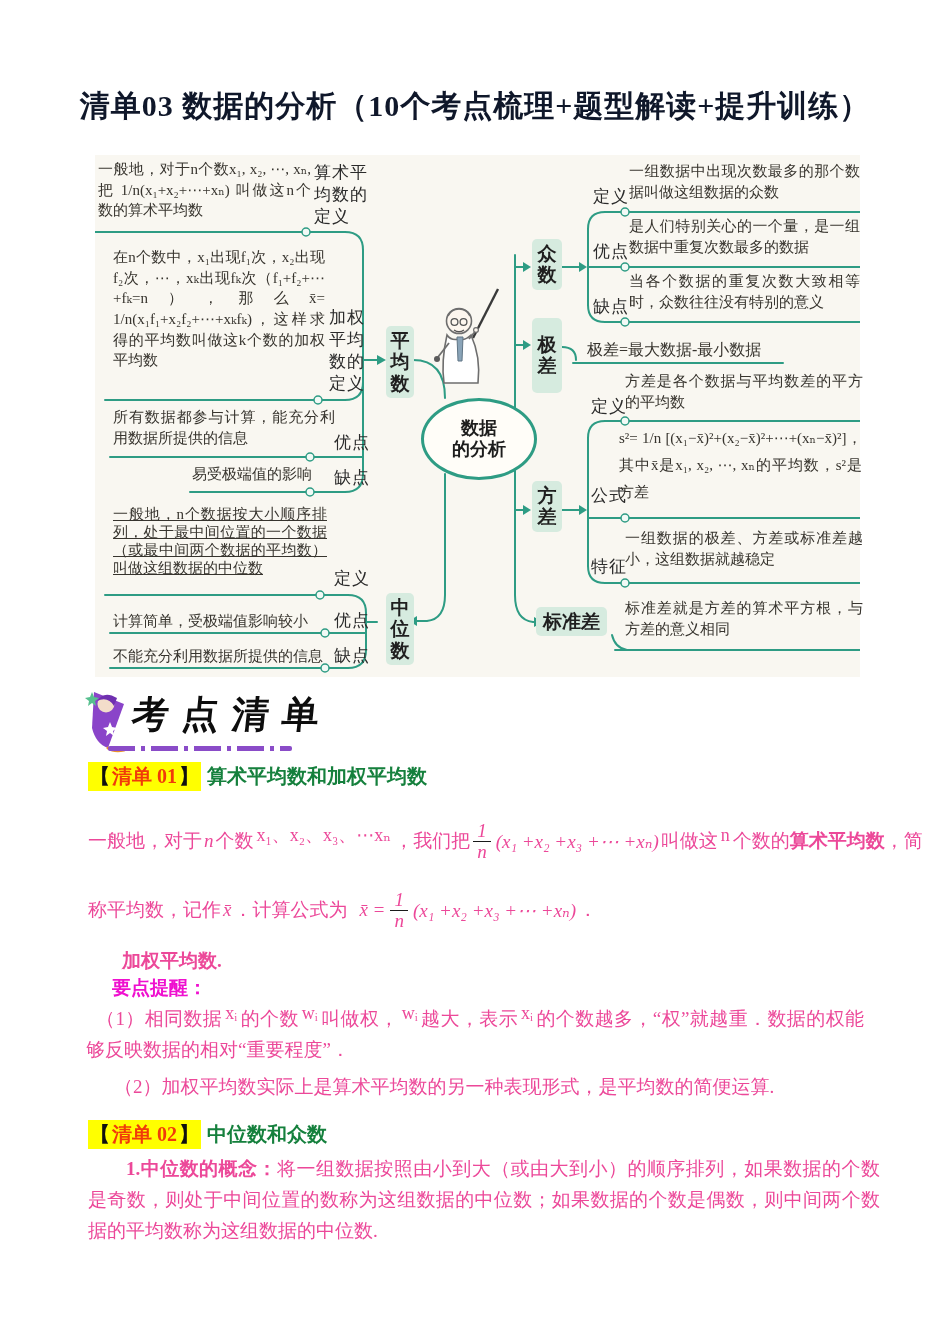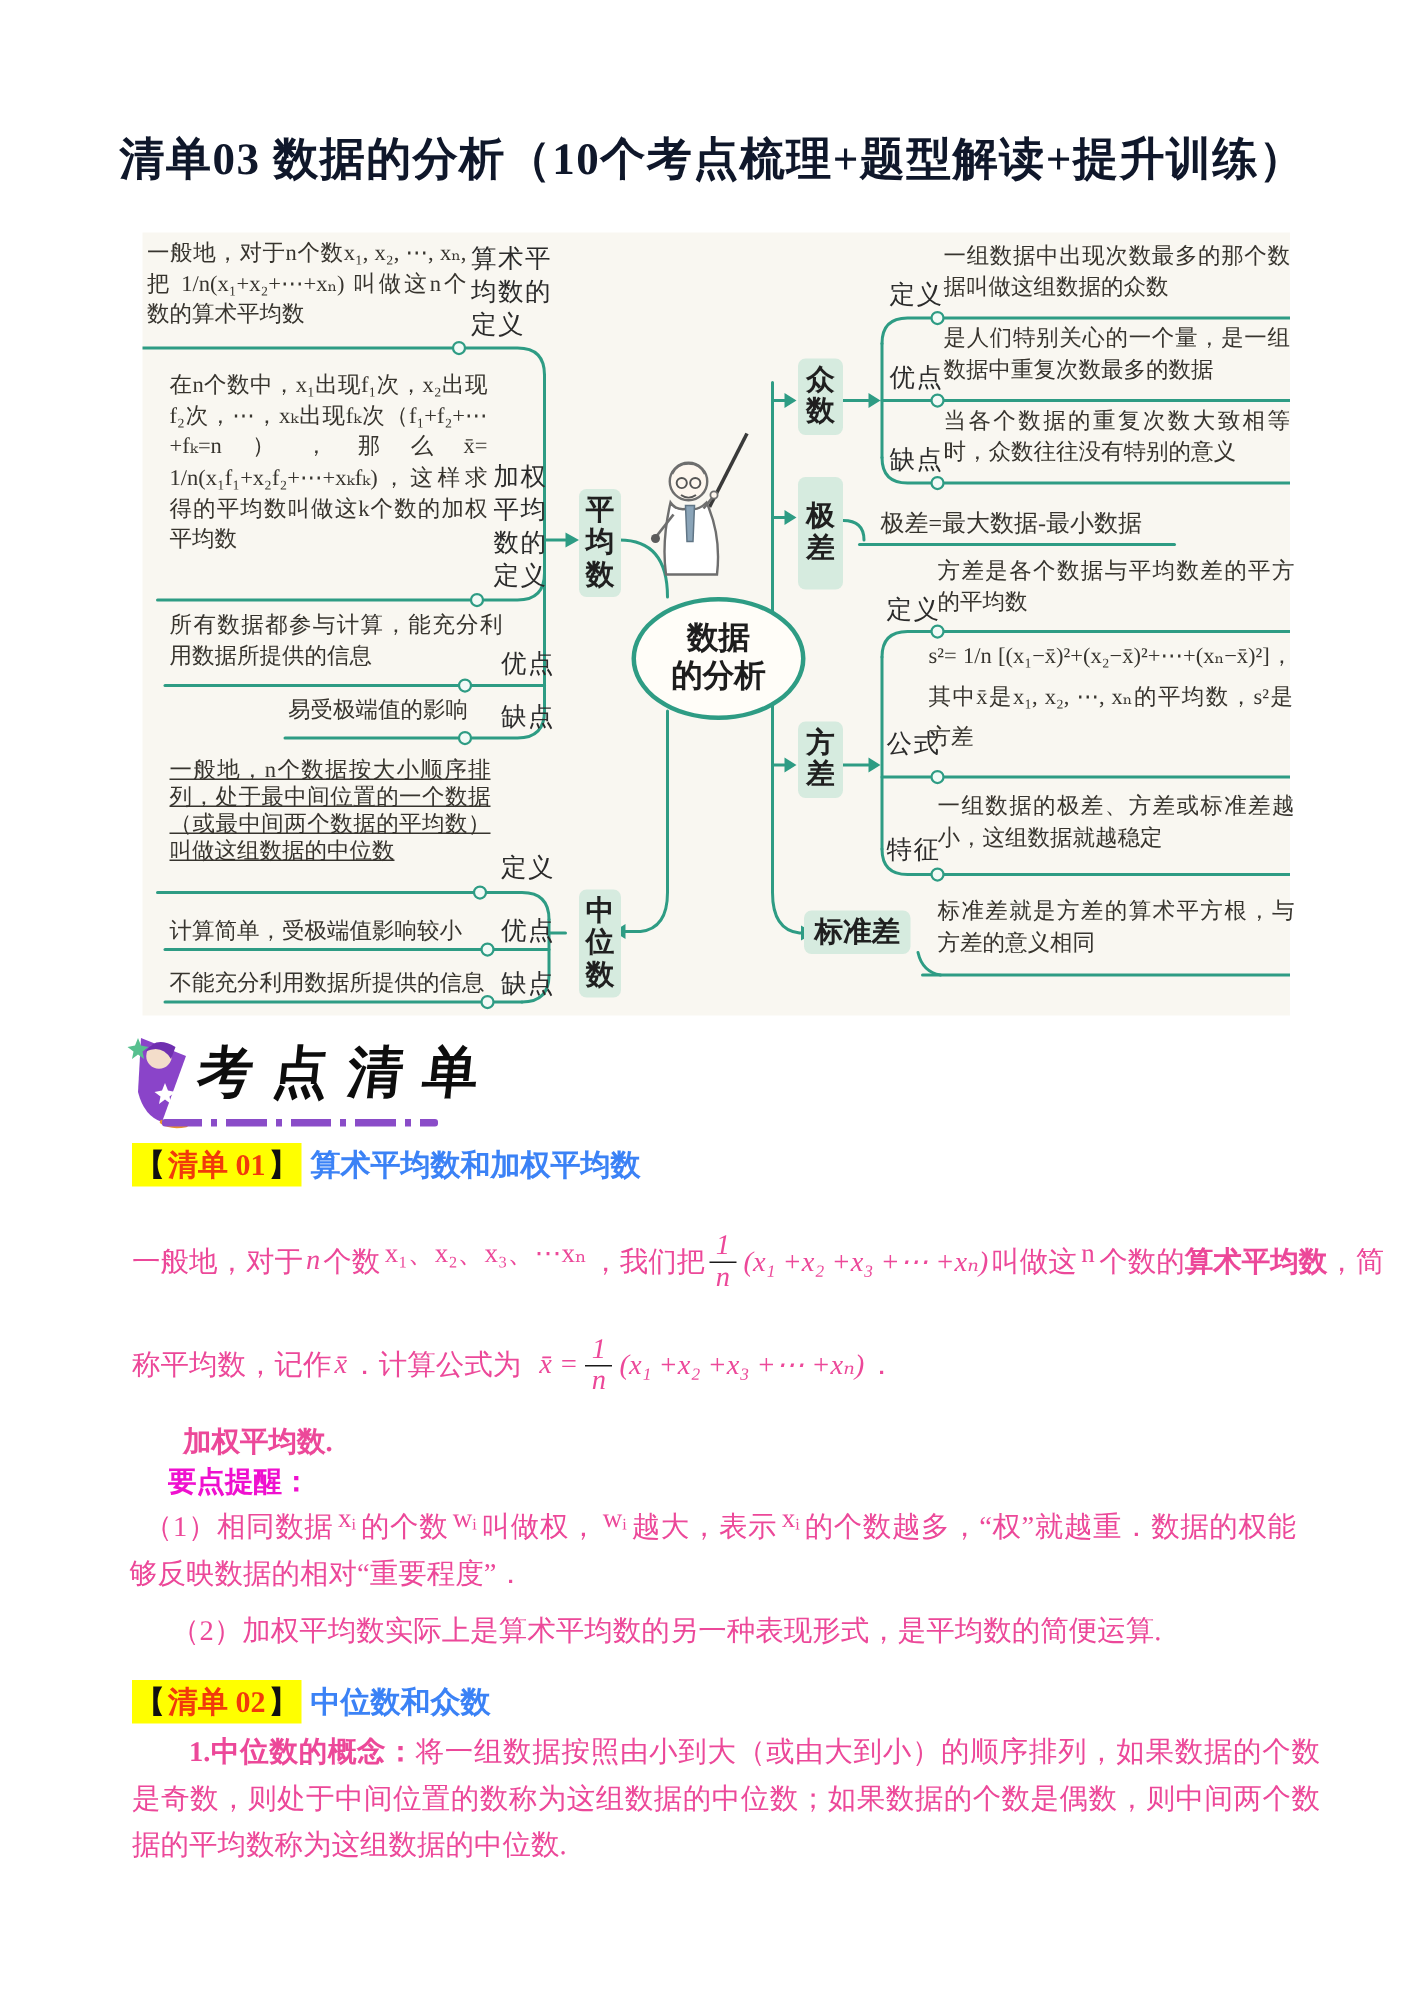--- a/index.html
+++ b/index.html
@@ -18,21 +18,21 @@
   .node{position:absolute;background:#d6ebdf;border-radius:5px;font-weight:700;font-size:19px;
         color:#1f1f1f;text-align:center;line-height:1.12;font-family:"Liberation Sans","DejaVu Sans",sans-serif;}
   .n-mean{left:291px;top:171px;width:26px;padding:4px 1px;}
   .n-median{left:291px;top:438px;width:26px;padding:4px 1px;}
   .n-mode{left:437px;top:84px;width:28px;padding:4px 1px;}
   .n-range{left:437px;top:163px;width:28px;padding:16px 1px;}
   .n-var{left:437px;top:326px;width:28px;padding:4px 1px;}
   .n-std{left:441px;top:452px;padding:4px 7px;}
   .center-ellipse{position:absolute;left:326px;top:243px;width:110px;height:76px;
         border:3px solid #2e9c84;border-radius:50%;background:#fffdf8;display:flex;align-items:center;
-        justify-content:center;font-weight:700;font-size:21px;line-height:1.18;white-space:pre-line;
+        justify-content:center;font-weight:700;font-size:18px;line-height:1.18;white-space:pre-line;
         text-align:center;font-family:"Liberation Sans","DejaVu Sans",sans-serif;color:#1d1d1d;}
   .lb0t{left:3px;top:4px;width:213px;}   .lb0l{left:219px;top:7px;width:56px;}
   .lb1t{left:18px;top:92px;width:212px;} .lb1l{left:234px;top:152px;width:38px;}
   .lb2t{left:18px;top:252px;width:222px;}.lb2l{left:239px;top:277px;}
   .lb3t{left:97px;top:309px;}            .lb3l{left:239px;top:312px;}
   .lb4t{left:18px;top:350px;width:214px;line-height:1.2;text-decoration:underline;} .lb4l{left:239px;top:413px;}
   .lb5t{left:18px;top:456px;}            .lb5l{left:239px;top:455px;}
   .lb6t{left:18px;top:491px;}            .lb6l{left:239px;top:490px;}
   .rb0l{left:498px;top:31px;}  .rb0t{left:534px;top:6px;width:231px;}
   .rb1l{left:498px;top:86px;}  .rb1t{left:534px;top:61px;width:231px;}
@@ -49,21 +49,21 @@
             transform:skewX(-6deg);color:#0d0d0d;}
   .kd-line{position:absolute;left:24px;top:58px;width:184px;height:5px;border-radius:2px;
            background:repeating-linear-gradient(90deg,#8a4cc8 0 27px,transparent 27px 33px,#8a4cc8 33px 37px,transparent 37px 43px);}
 
   
   .tagline{position:absolute;display:flex;align-items:baseline;}
   .tag{display:inline-flex;background:#ffff00;font-size:20px;font-weight:600;padding:1px 2px;}
   .tag .br{color:#101010;}
   .tag .tx{color:#f13a0a;padding:0 2px;}
   .sec-title{font-family:"Liberation Sans","DejaVu Sans",sans-serif;font-size:20px;font-weight:600;
-             margin-left:6px;color:#3b82f6;}
+             margin-left:6px;color:#15803d;}
   .bodyline{position:absolute;font-size:19px;color:#ec4899;}
   .mrow{display:flex;align-items:center;}
   .mvar{font-style:italic;padding:0 2px;}
   .rvar{position:relative;top:-6px;padding:0 3px;font-size:18px;}
   .frac{display:inline-flex;flex-direction:column;align-items:center;margin:0 3px;font-style:italic;line-height:1.05;}
   .frac .num{border-bottom:1.5px solid #1a1a1a;padding:0 4px;}
   .bold{font-weight:700;}
   .reminder{color:#ef10cf;font-weight:700;}
   .para{text-align:justify;line-height:1.62;}
 </style>

